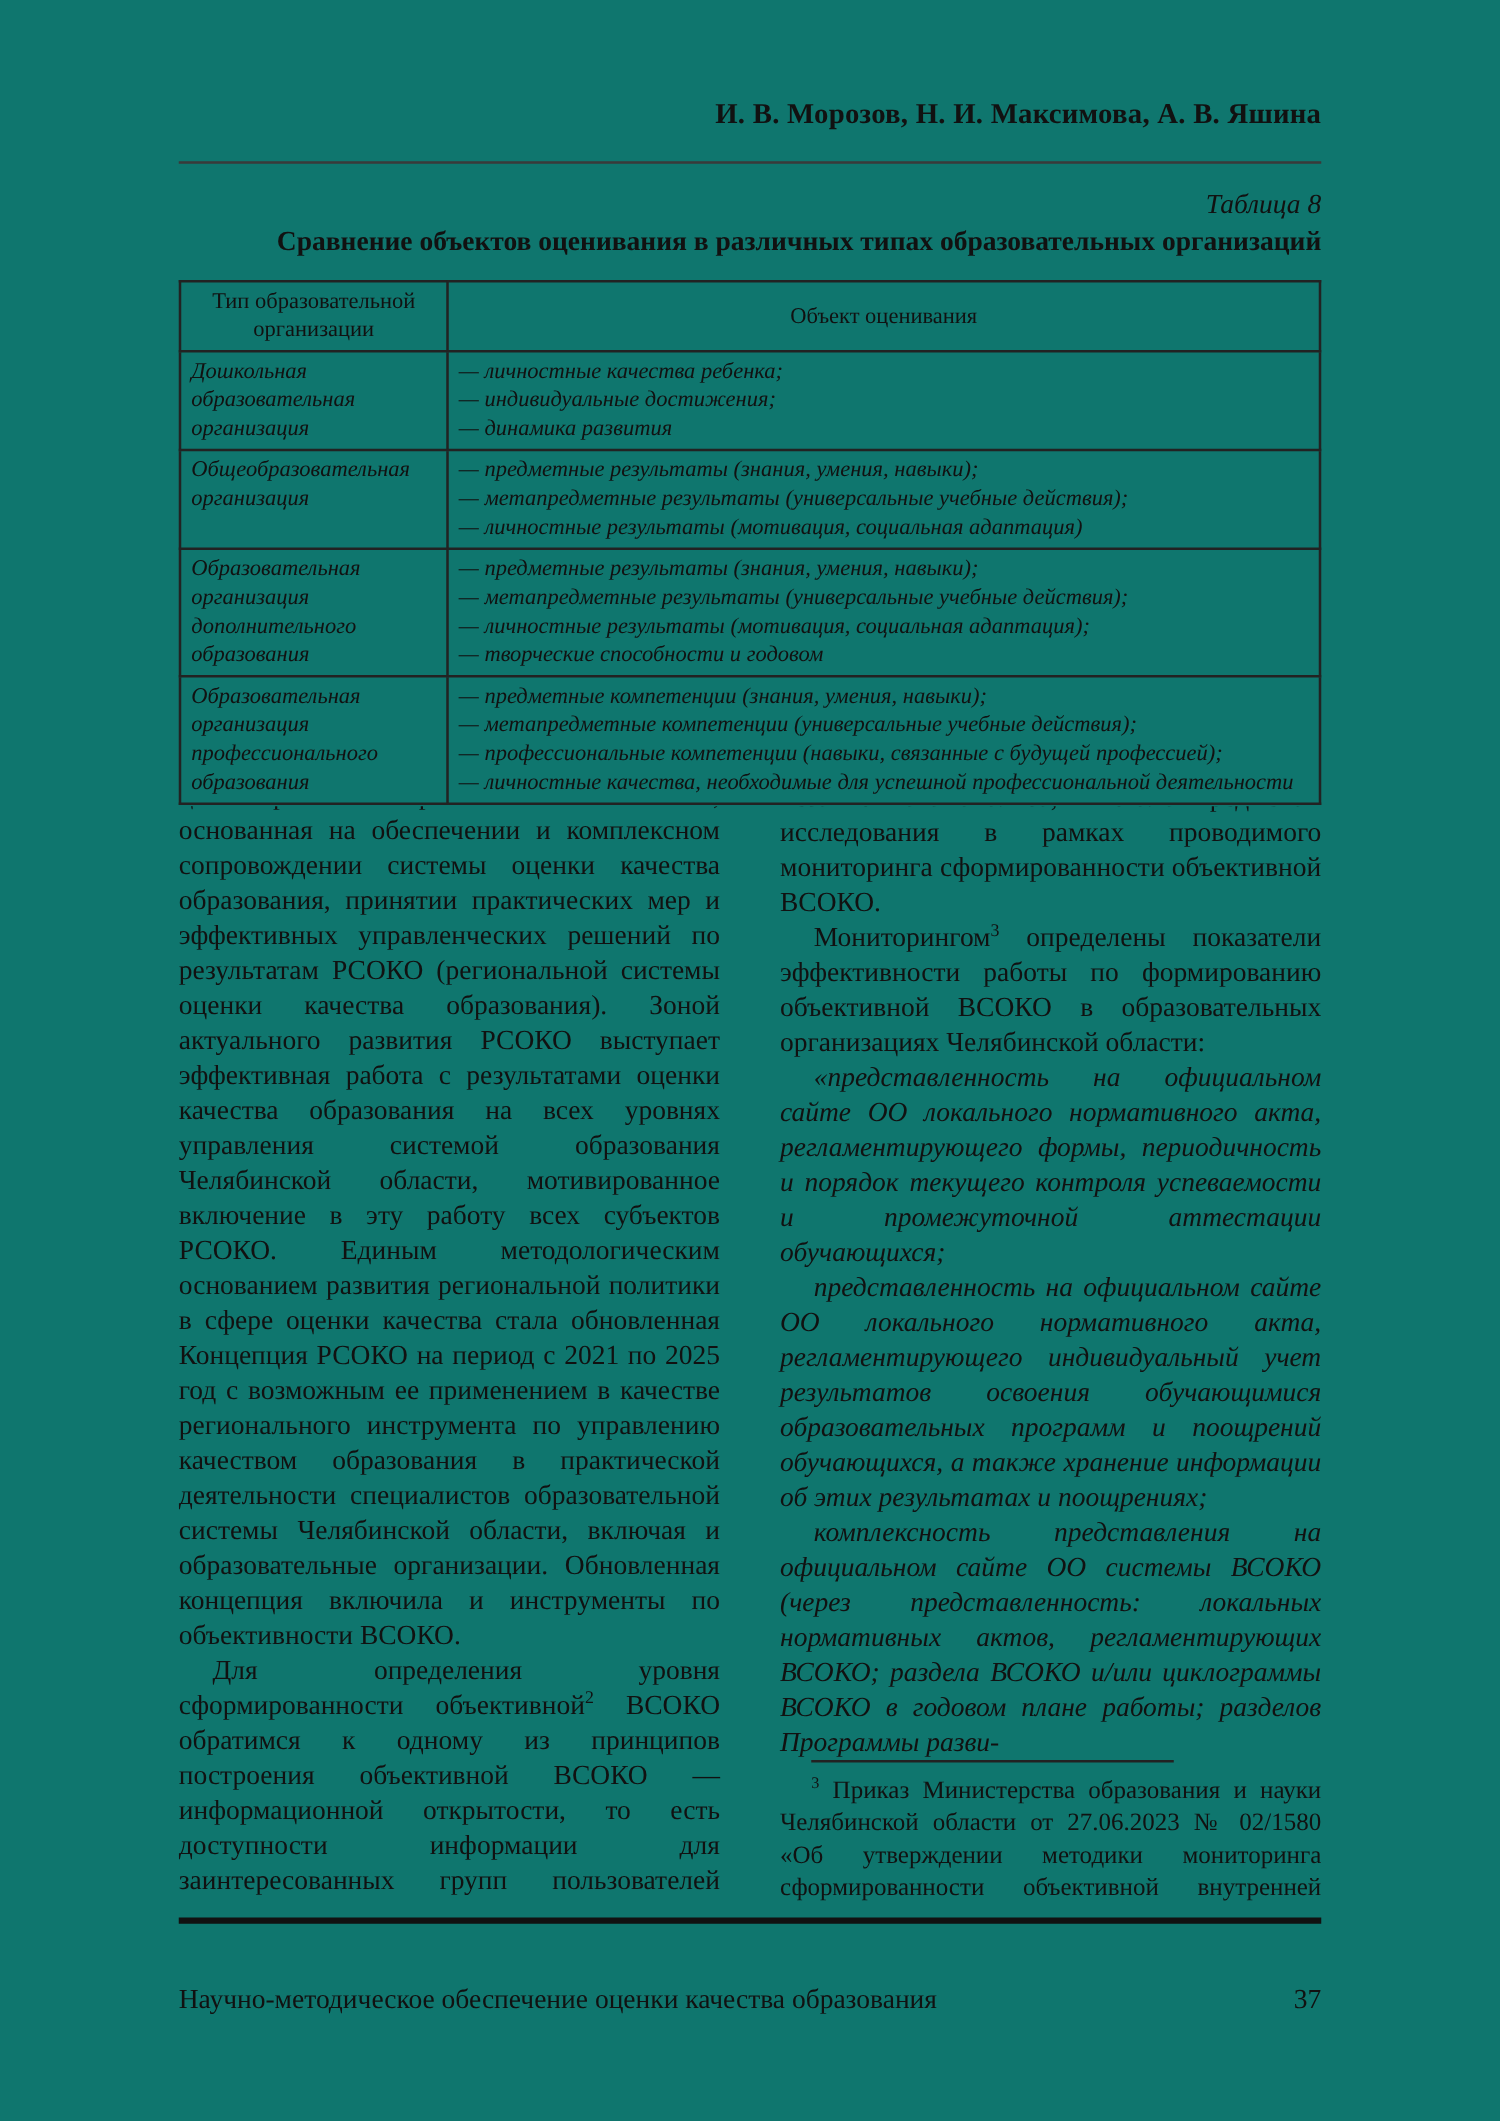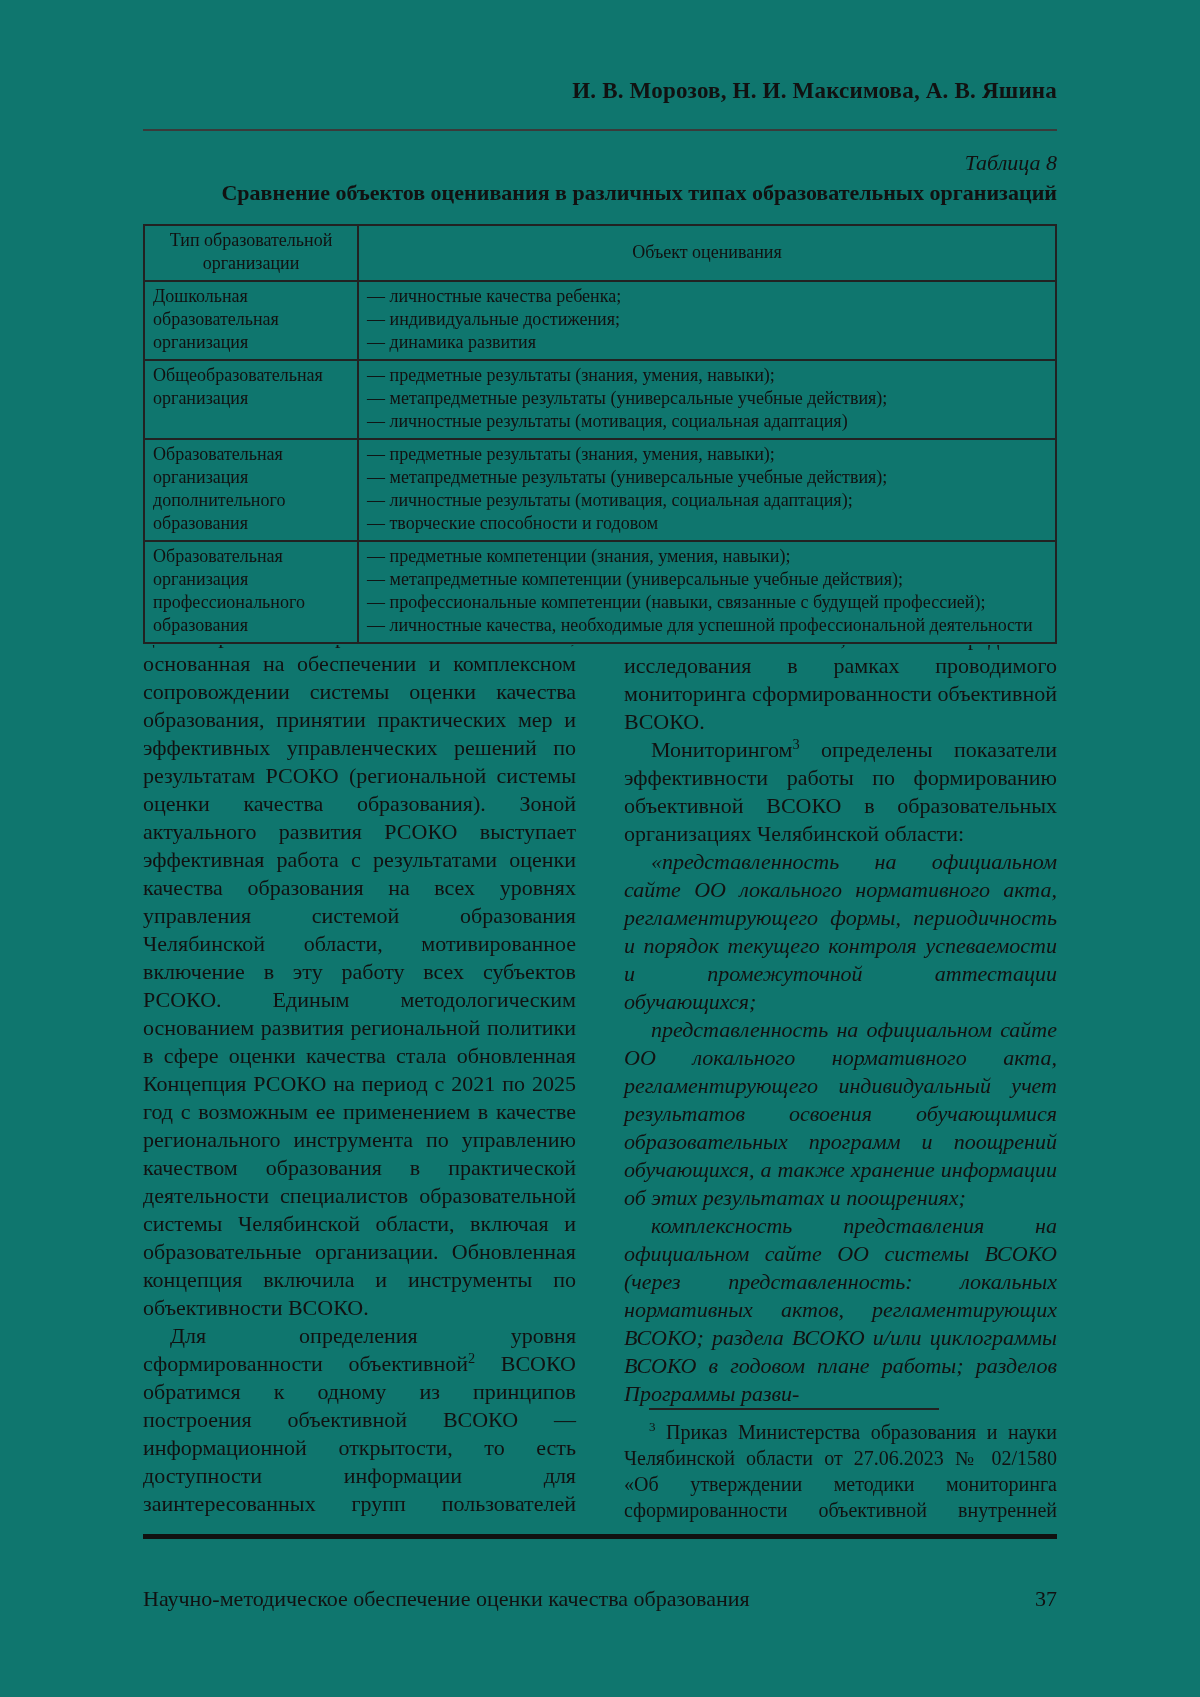--- a/index.html
+++ b/index.html
@@ -51,21 +51,21 @@
   }
   table.cmp th, table.cmp td {
     border: 2px solid #222222;
     padding: 3px 8px 5px 8px;
   }
   table.cmp th {
     font-weight: normal;
     text-align: center;
     vertical-align: middle;
   }
-  table.cmp td { vertical-align: top; }
+  table.cmp td { vertical-align: top; font-style: italic; }
   td.type-col {
     width: 196px;
     text-align: justify;
   }
   td.items-col .item { text-align: justify; }
 
   .columns {
     position: absolute;
     left: 143px;
     top: 645px;

